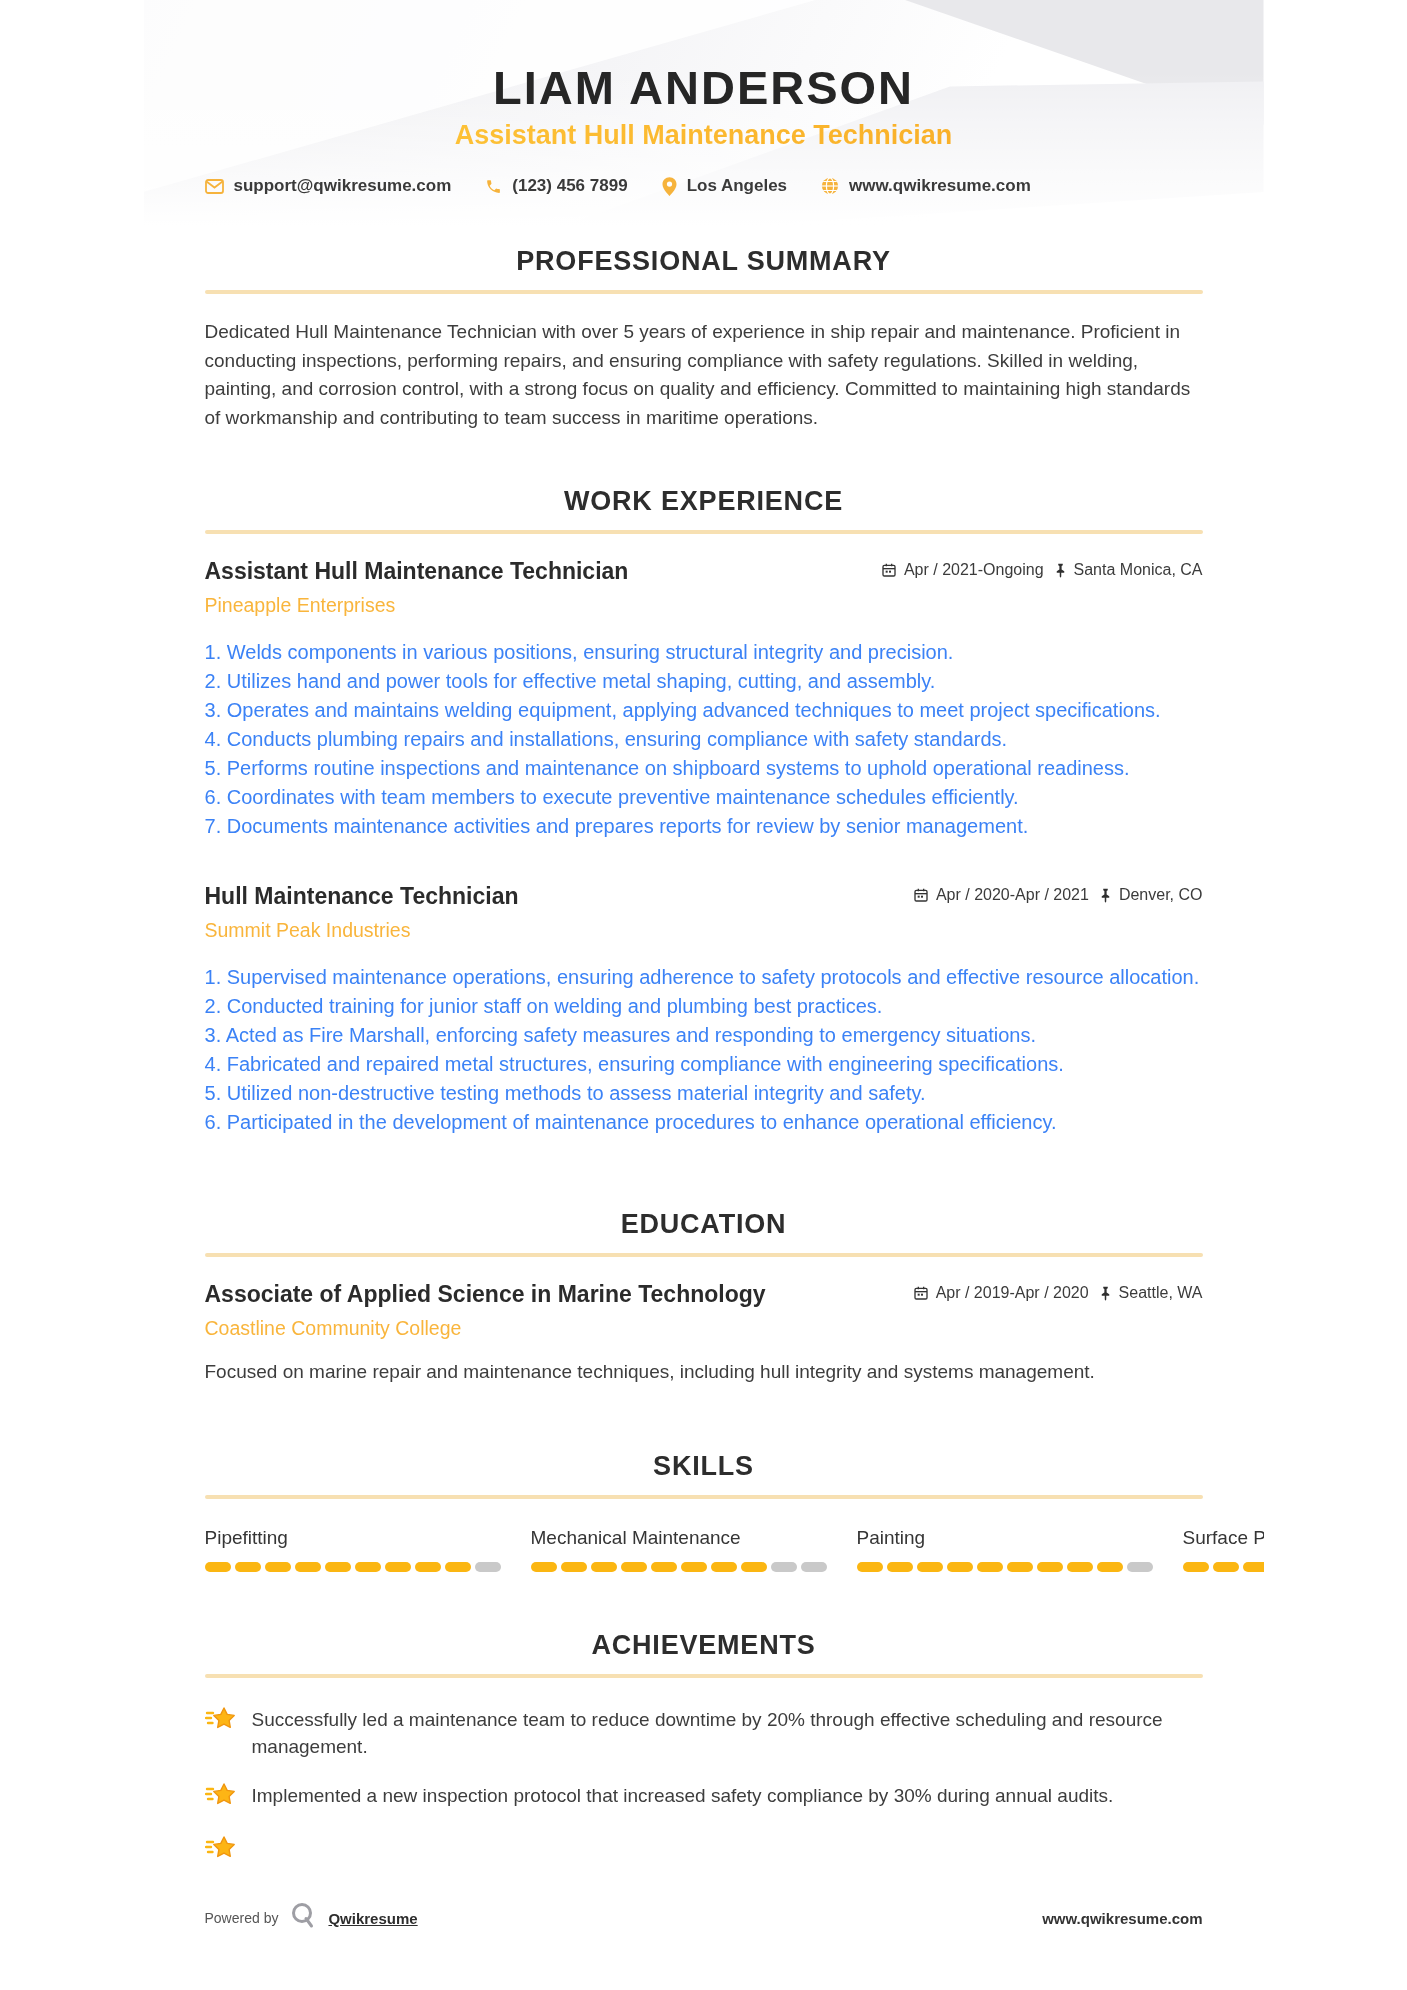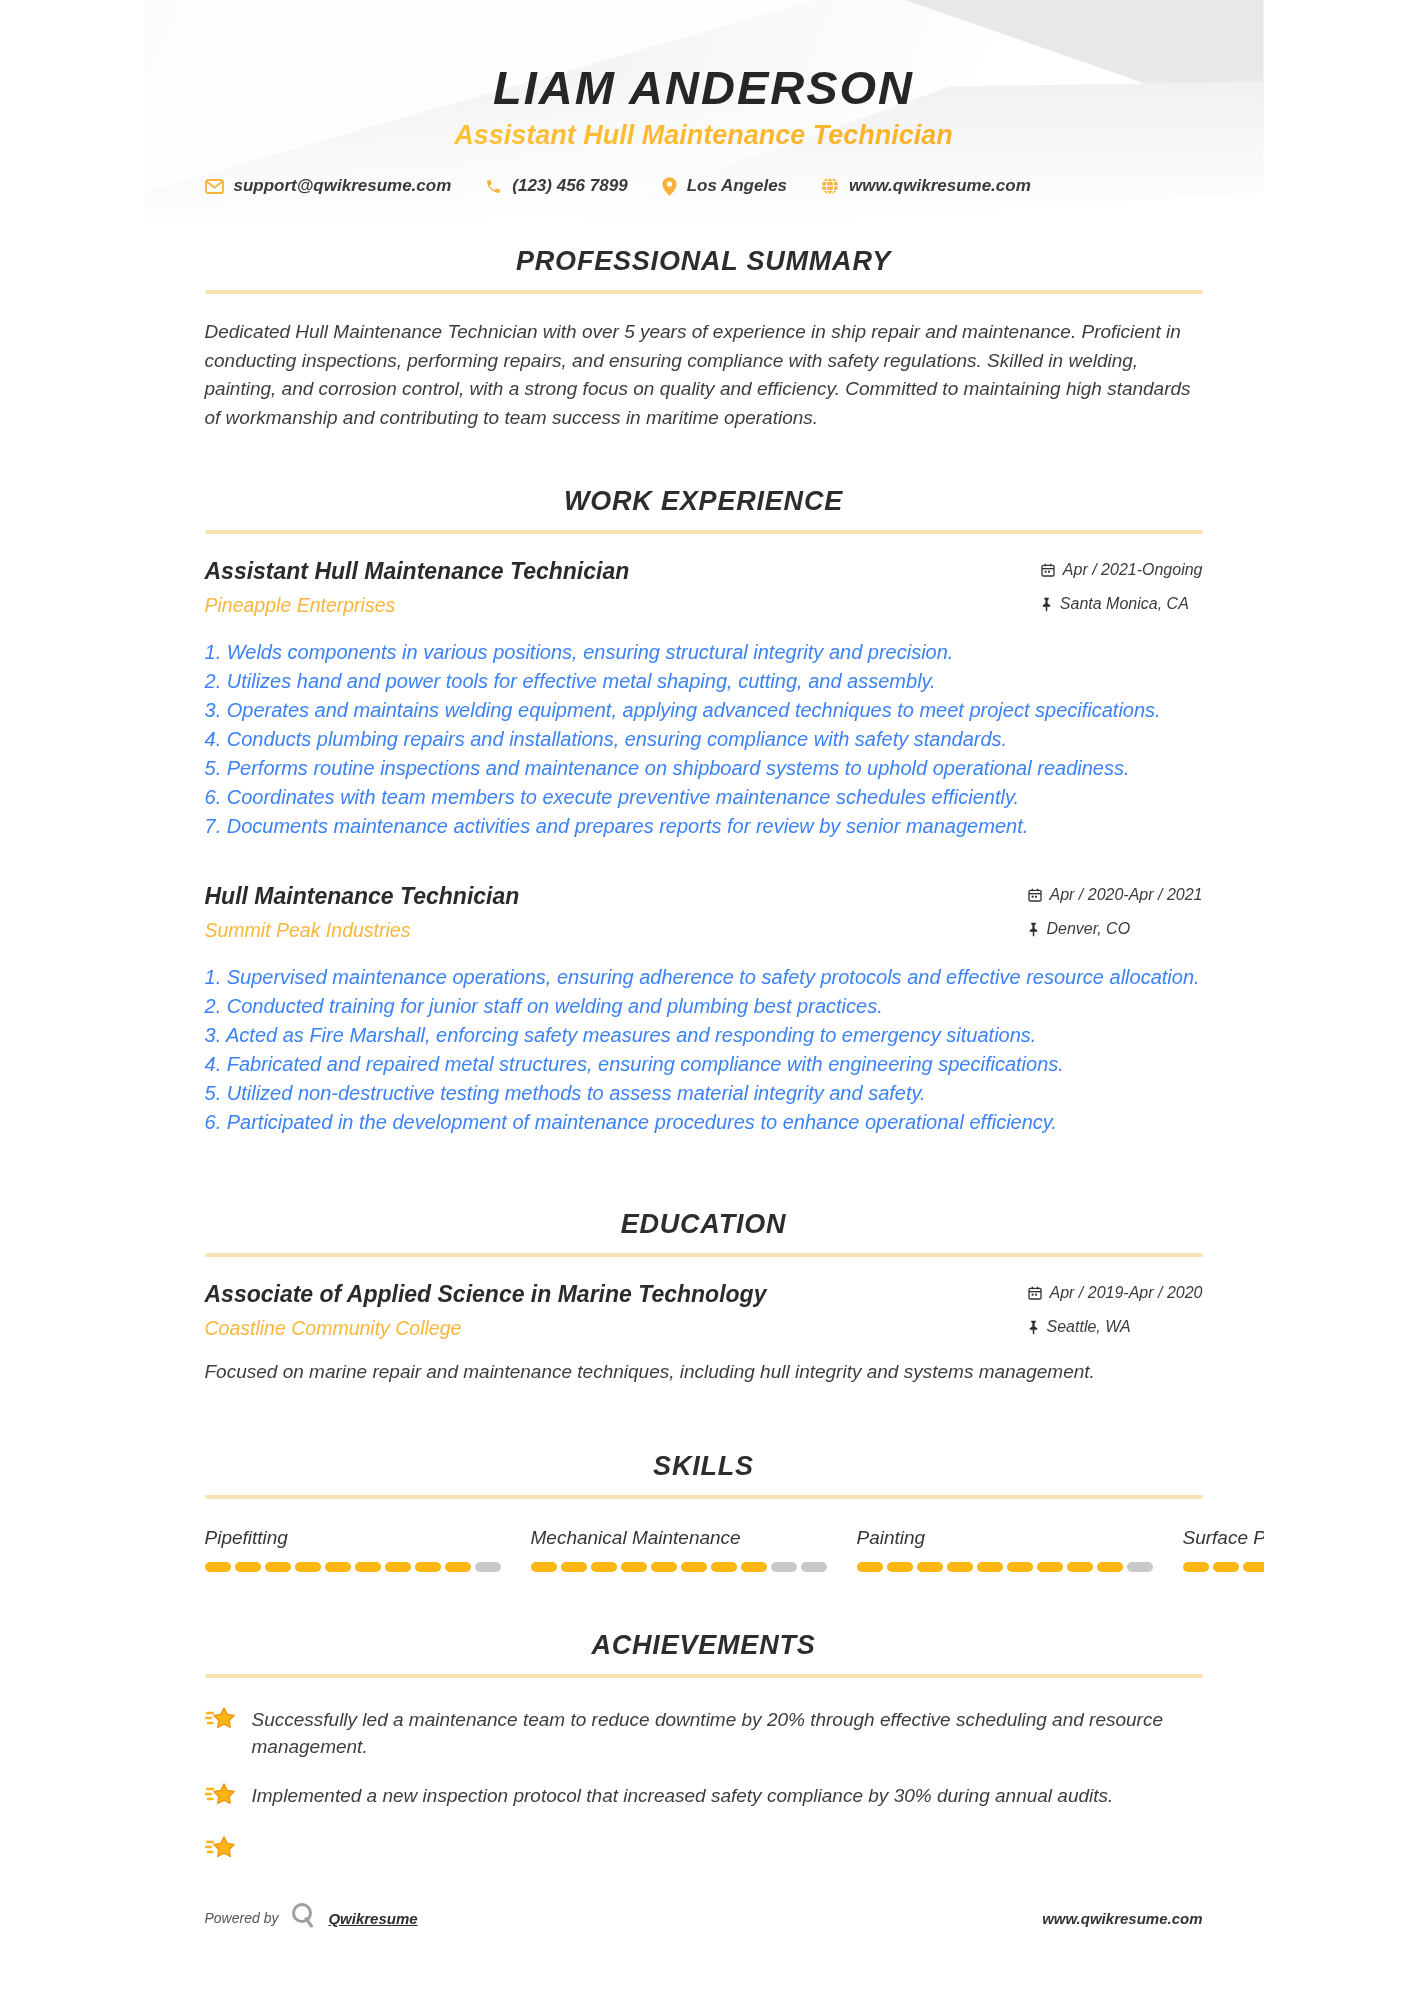--- a/index.html
+++ b/index.html
@@ -1,18 +1,18 @@
 <!DOCTYPE html>
 <html><head>
 <meta charset="utf-8">
 <style>
   * { margin:0; padding:0; box-sizing:border-box; }
   html,body { background:#fff; }
   body { font-family:"Liberation Sans","DejaVu Sans",sans-serif; color:#3a3a3a; }
-  .page { position:relative; width:1120px; height:1990px; margin:0 auto; background:#fff; overflow:hidden;font-style:italic; }
+  .page { position:relative; width:1120px; height:1990px; margin:0 auto; background:#fff; overflow:hidden; }
 
   
   .hdr-bg { position:absolute; top:0; left:0; right:0; height:240px; overflow:hidden; z-index:0; }
   .hdr-bg .p1 { position:absolute; inset:0; background:linear-gradient(115deg,#ececef 0%,#f5f5f7 40%,#ffffff 72%); }
   .hdr-bg .p2 { position:absolute; inset:0; background:#e8e8eb; clip-path:polygon(68% 0,100% 0,100% 52%); }
   .hdr-bg .p5 { position:absolute; inset:0; background:#f0f0f3; clip-path:polygon(100% 34%,100% 80%,34% 100%,72% 36%); }
   .hdr-bg .p3 { position:absolute; inset:0; background:#ffffff; clip-path:polygon(0 0,60% 0,0 80%); opacity:.85; }
   .hdr-bg .p4 { position:absolute; inset:0; background:linear-gradient(to bottom,rgba(255,255,255,0) 30%,#ffffff 94%); }
 
   .inner { position:relative; z-index:1; padding:60px 61px 0 61px; }
@@ -31,21 +31,21 @@
   .rule { height:4px; background:#f7e0b2; border-radius:2px; margin-top:13px; }
   .sec-summary { margin-top:50px; }
   .summary-text { margin-top:24px; font-size:19px; line-height:1.5; color:#3d3d3d; }
 
   .sec-experience { margin-top:54px; }
   .entry { margin-top:24px; }
   .entry + .entry { margin-top:42px; }
   .entry-head { display:flex; justify-content:space-between; align-items:flex-start; }
   .entry-title { font-size:23px; font-weight:700; color:#2b2b2b; }
   .entry-company { margin-top:9px; font-size:19.5px; font-weight:500; color:#f9b53c; }
-  .entry-right { display:flex; flex-direction:column; align-items:flex-start; gap:16px; padding-top:3px; }
+  .entry-right { display:flex; flex-direction:row; align-items:flex-start; gap:10px; padding-top:3px; }
   .meta { display:flex; align-items:center; gap:7px; font-size:16px; color:#3b3b3b; }
   .meta svg { display:block; }
   ol.bullets { margin-top:21px; list-style:none; counter-reset:b; }
   ol.bullets li { counter-increment:b; font-size:20px; line-height:29px; color:#3b82f6; }
   ol.bullets li::before { content:counter(b) ". "; }
 
   .sec-education { margin-top:72px; }
   .edu-desc { margin-top:18px; font-size:19px; line-height:1.5; color:#3d3d3d; }
 
   .sec-skills { margin-top:64px; }

